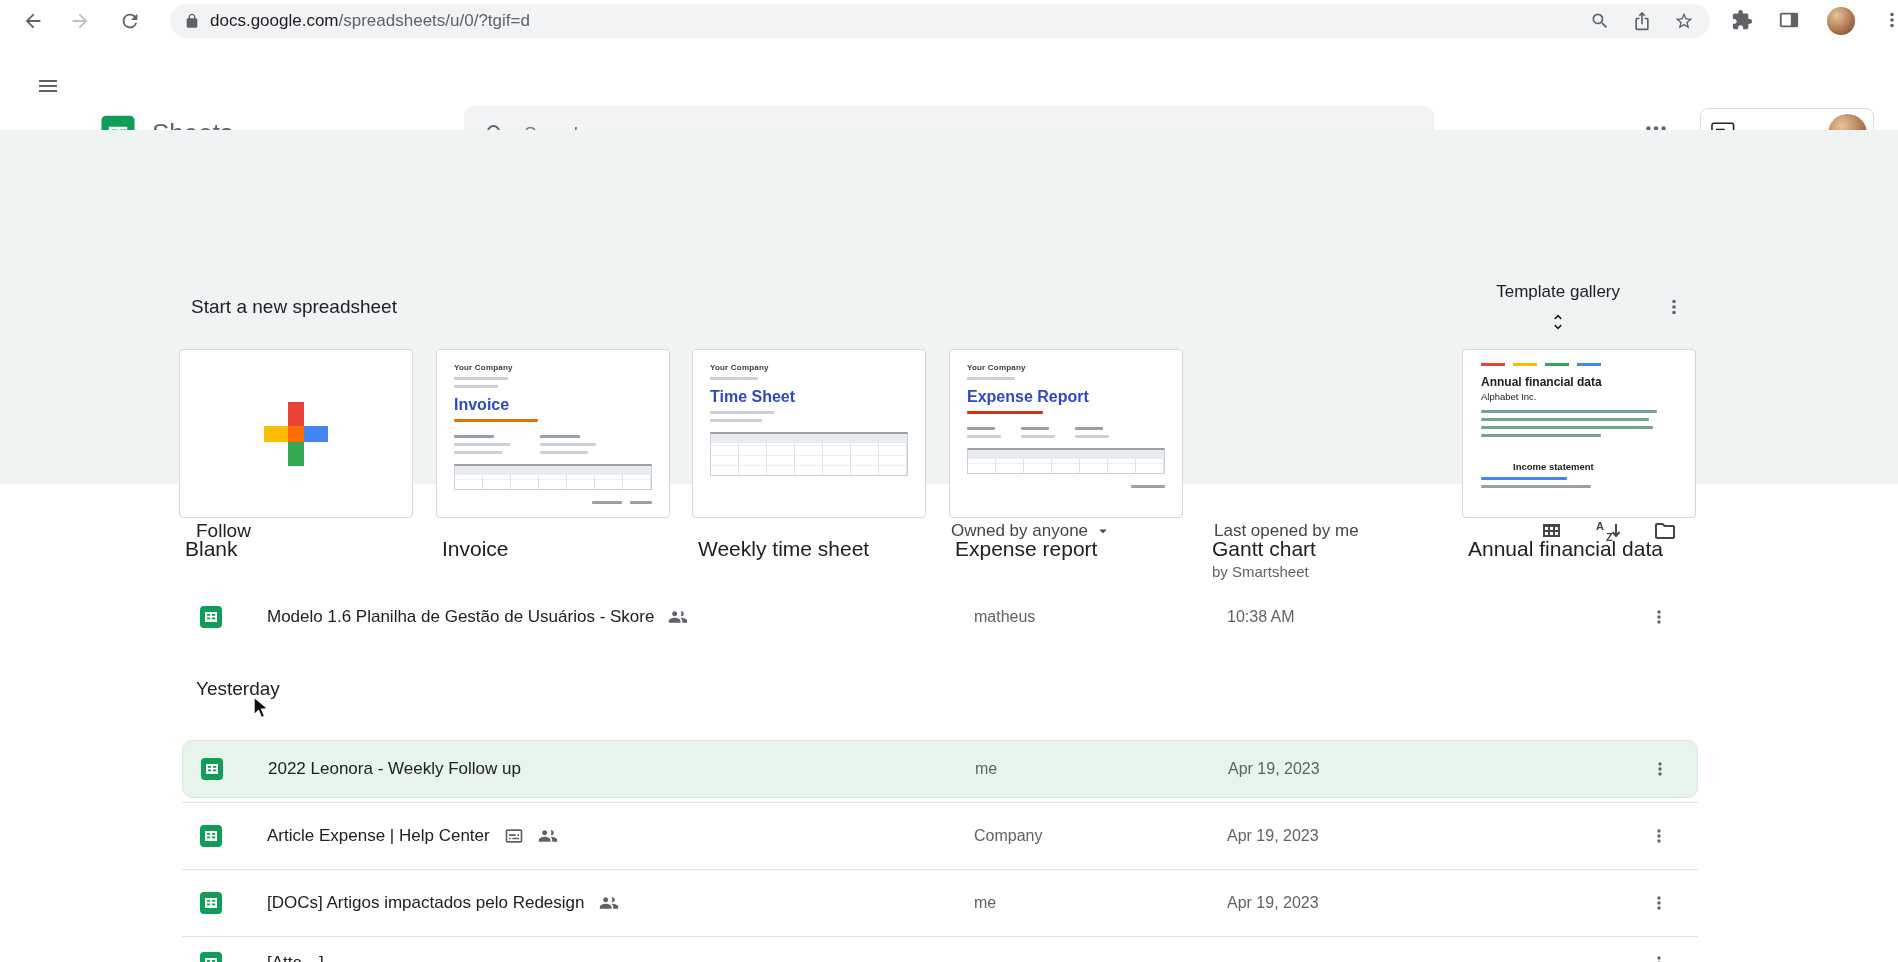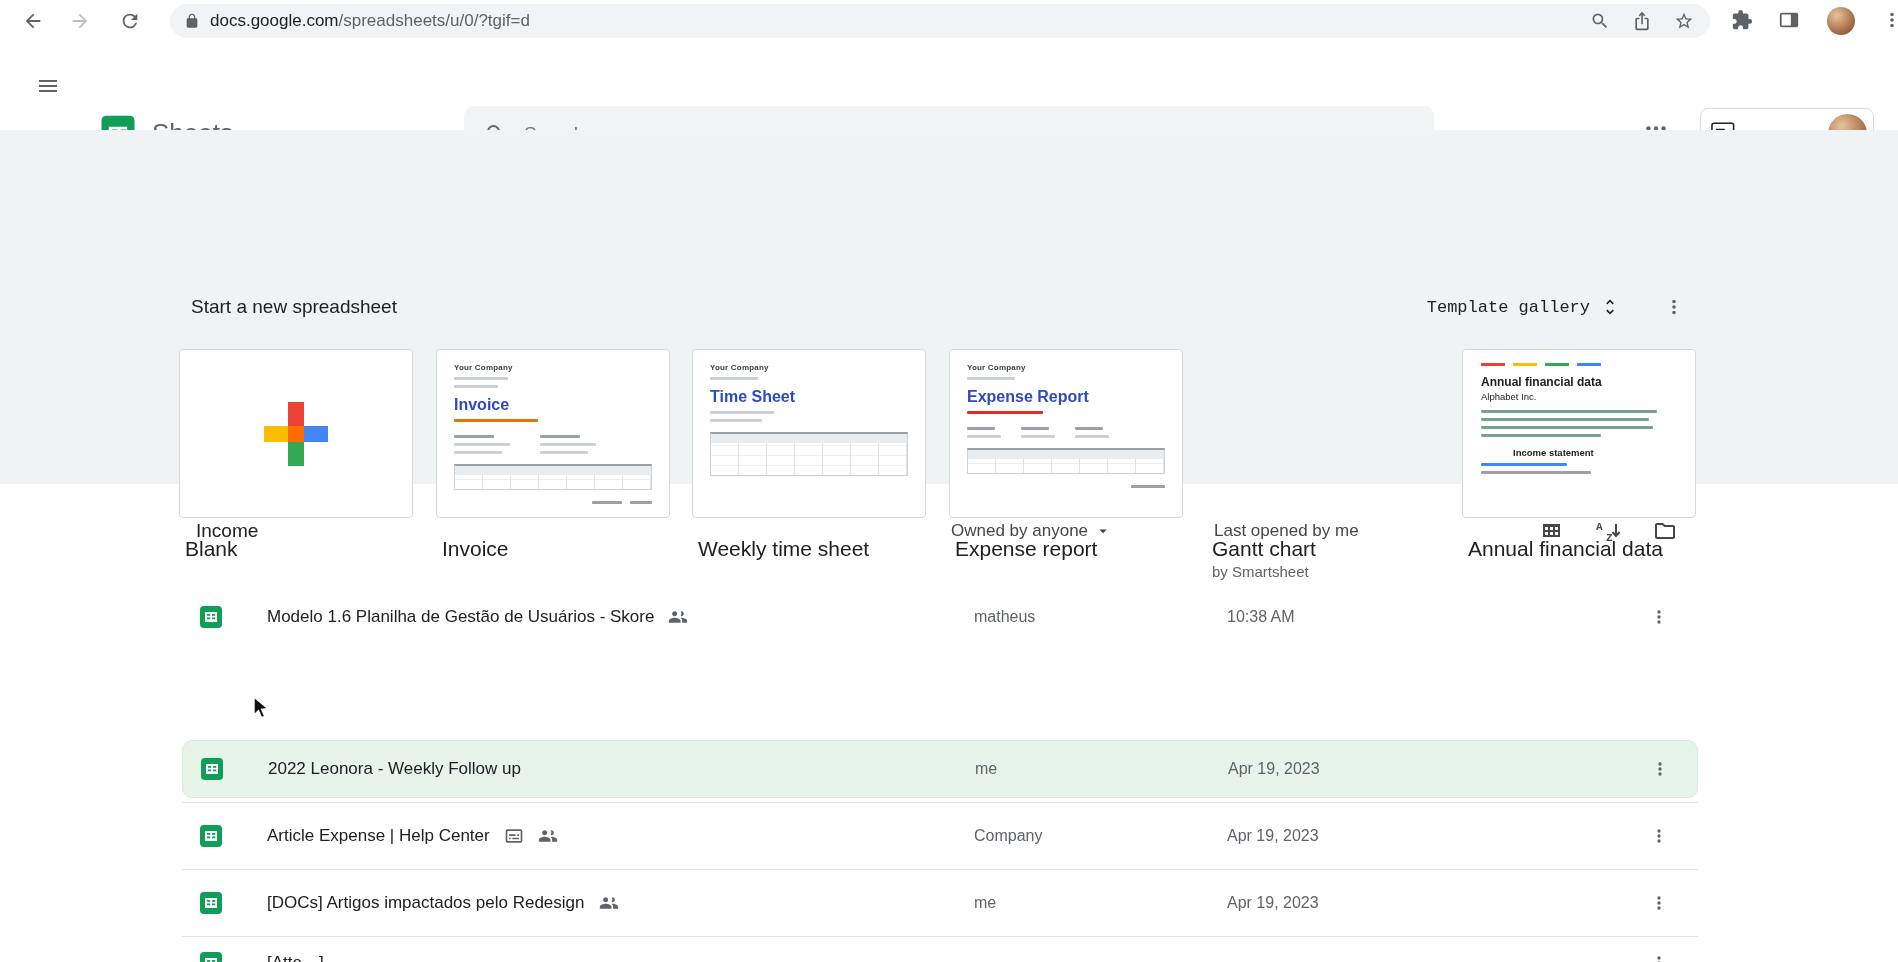--- a/index.html
+++ b/index.html
@@ -1,20 +1,20 @@
 <!DOCTYPE html>
 <html><head>
 <meta charset="utf-8">
 <style>
   * { margin:0; padding:0; box-sizing:border-box; }
   html,body { width:1898px; height:962px; overflow:hidden; }
   body { font-family:"Liberation Sans","DejaVu Sans",sans-serif; background:#fff; }
   .page { position:relative; width:1898px; height:962px; background:#fff; overflow:hidden; }
   svg { display:block; }
-  button { font-family:Liberation Mono, monospace; background:none; border:none; cursor:pointer; }
+  button { font-family:Liberation Sans, sans-serif; background:none; border:none; cursor:pointer;flex-direction:column; }
 
   
   .chrome { position:absolute; top:0; left:0; right:0; height:57px; background:#fff; border-bottom:1px solid #e2e4e7; }
   .nav-btn { position:absolute; top:1px; width:40px; height:40px; display:flex; align-items:center; justify-content:center; border-radius:50%; }
   .omnibox { position:absolute; left:170px; top:4px; width:1540px; height:34px; background:#f1f3f4; border-radius:17px; display:flex; align-items:center; padding:0 16px 0 14px; }
   .url { font-size:17px; color:#202124; margin-left:10px; white-space:nowrap; }
   .url .path { color:#5f6368; }
   .omni-right { margin-left:auto; display:flex; align-items:center; gap:22px; }
   .chrome-ic { position:absolute; top:9px; }
   .avatar { border-radius:50%; background:radial-gradient(circle at 35% 30%, #e9c49b, #a8714a 60%, #6d4530); }
@@ -73,21 +73,21 @@
   .g-body i { position:absolute; display:block; }
   .sec { left:0; right:0; height:9px; background:#cdd3d8; }
   .lbar { left:3px; width:40px; height:4px; background:#c6cbd0; }
   .gc { left:64px; width:12px; height:6px; background:#34a853; }
   .gb { height:6px; background:#4285f4; border-radius:1px; }
   .thumb.annual { padding:13px 18px; }
   .dash-row { display:flex; gap:8px; margin-bottom:9px; }
   .dash-row i { display:block; width:24px; height:3px; }
   .an-title { font-size:12px; font-weight:700; color:#202124; }
   .an-sub { font-size:9.5px; color:#202124; margin-top:2px; }
-  .an-sec { font-size:9.5px; font-weight:700; color:#202124; margin-top:10px;padding-left:32px; }
+  .an-sec { font-size:9.5px; font-weight:700; color:#202124; margin-top:24px;padding-left:32px; }
 
   
   .listhead { position:absolute; top:496px; left:182px; width:1516px; height:70px; }
   .rc { position:absolute; top:50%; transform:translateY(-50%); }
   .sec-title { left:14px; font-size:19px; font-weight:500; color:#202124; }
   .filter { left:769px; display:flex; align-items:center; gap:6px; font-size:17px; font-weight:500; color:#444746; }
   .sorthead { left:1032px; font-size:17px; font-weight:500; color:#444746; }
   .lh-btn { width:44px; height:44px; display:flex; align-items:center; justify-content:center; border-radius:50%; }
   .subhead { position:absolute; top:660px; left:182px; width:1516px; height:58px; }
   .file-row { position:absolute; left:182px; width:1516px; height:67px; cursor:pointer; }
@@ -333,21 +333,21 @@
     <div class="card-label" style="left:185px">Blank</div>
     <div class="card-label" style="left:442px">Invoice</div>
     <div class="card-label" style="left:698px">Weekly time sheet</div>
     <div class="card-label" style="left:955px">Expense report</div>
     <div class="card-label" style="left:1212px">Gantt chart</div>
     <div class="card-sublabel" style="left:1212px">by Smartsheet</div>
     <div class="card-label" style="left:1468px">Annual financial data</div>
   </div>
 
   <div class="listhead">
-    <span class="rc sec-title">Income</span>
+    <span class="rc sec-title">Follow</span>
     <span class="rc filter">
       <span>Owned by anyone</span>
       <svg width="18" height="18" viewBox="0 0 24 24">
           <path fill="#444746" d="M7 10l5 5 5-5z"></path>
         </svg>
     </span>
     <span class="rc sorthead">Last opened by me</span>
     <button class="rc lh-btn" style="left:1347px">
       <svg width="24" height="24" viewBox="0 0 24 24">
           <path fill="#444746" d="M4 5v13h17V5H4zm5 11H6v-3h3v3zm0-5H6V8h3v3zm5 5h-3v-3h3v3zm0-5h-3V8h3v3zm5 5h-3v-3h3v3zm0-5h-3V8h3v3z"></path>
@@ -383,20 +383,23 @@
     </span>
     <span class="rc f-owner">matheus</span>
     <span class="rc f-date">10:38 AM</span>
     <button class="rc f-menu">
       <svg width="20" height="20" viewBox="0 0 24 24">
           <path fill="#5f6368" d="M12 8a2 2 0 1 0-2-2 2 2 0 0 0 2 2zm0 2a2 2 0 1 0 2 2 2 2 0 0 0-2-2zm0 6a2 2 0 1 0 2 2 2 2 0 0 0-2-2z"></path>
         </svg>
     </button>
   </div>
 
+  <div class="subhead">
+    <span class="rc sec-title">Yesterday</span>
+  </div>
 
   <div class="file-row hl" style="top:740px">
     <span class="rc f-icon">
       <svg width="22" height="22" viewBox="0 0 22 22">
           <rect width="22" height="22" rx="4" fill="#0f9d58"></rect>
           <path fill="#fff" d="M5 6h12v10H5zm2 2v1.7h3.2V8zm5 0v1.7h3.2V8zm-5 3.5v1.7h3.2v-1.7zm5 0v1.7h3.2v-1.7z"></path>
         </svg>
     </span>
     <span class="rc f-left">
       <span class="f-name">2022 Leonora - Weekly Follow up</span>

